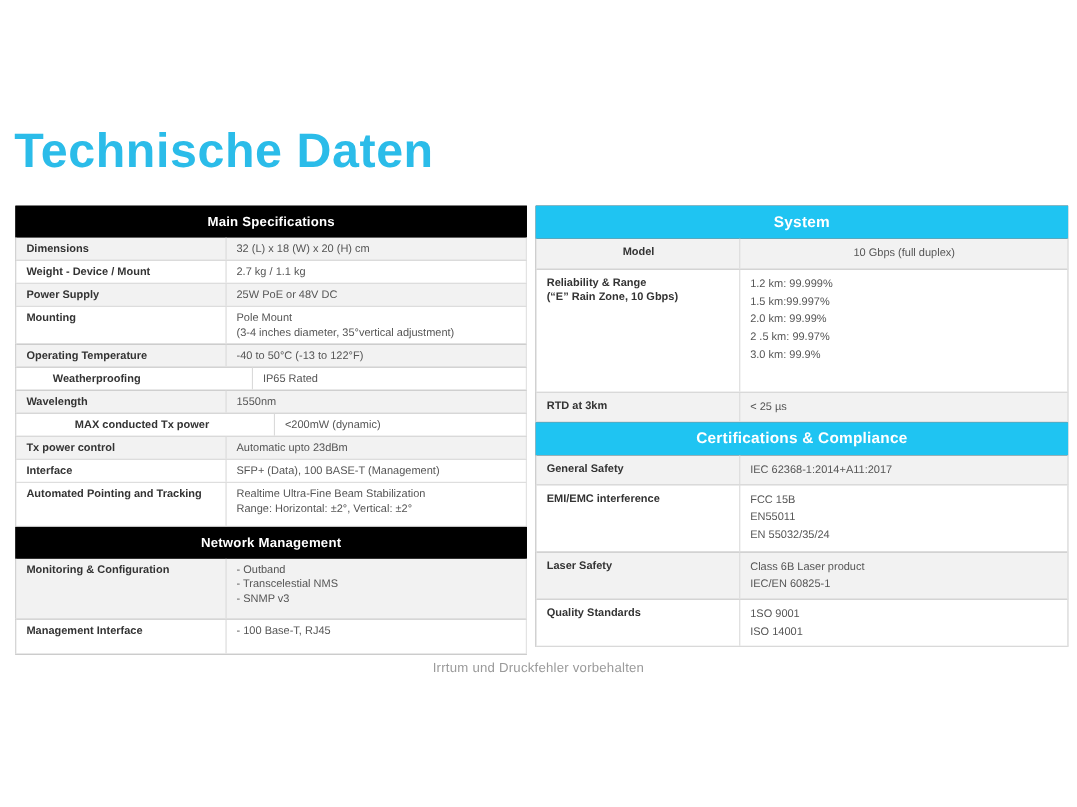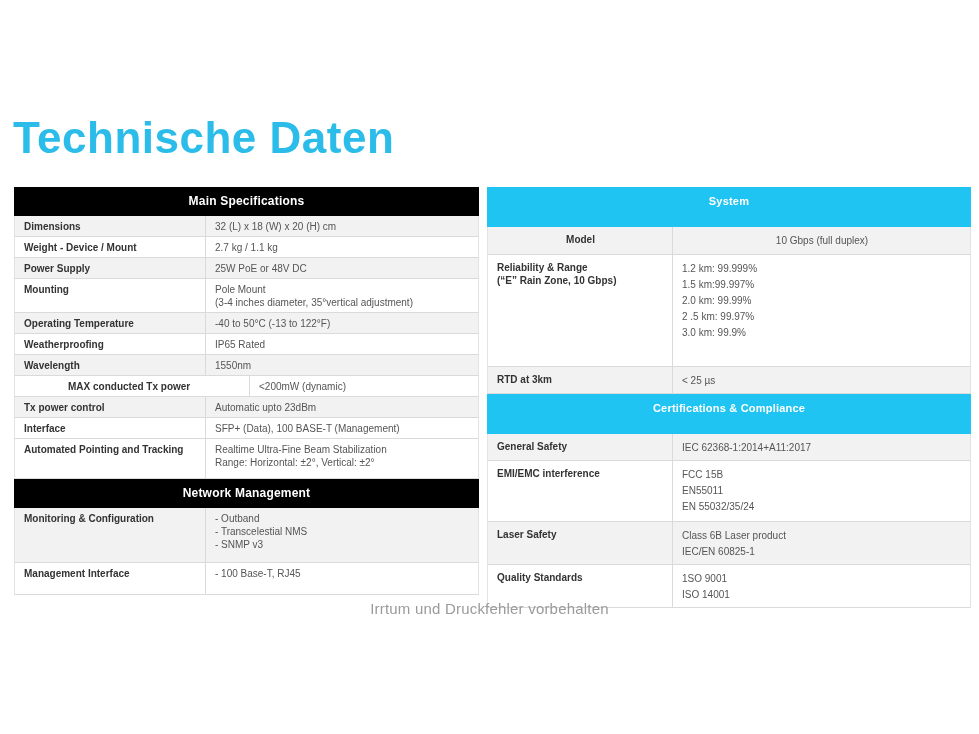--- a/index.html
+++ b/index.html
@@ -22,21 +22,21 @@
   }
   .spec-table { background:#000000; }
   .spec-table.left  { width:465px; }
   .spec-table.right { width:484px; }
 
   .section-header {
     text-align:center; color:#ffffff; font-weight:700;
     letter-spacing:0.2px;
   }
   .hdr-black { background:var(--black-hdr,#000); height:29px; line-height:29px; font-size:12px; }
-  .hdr-cyan  { background:var(--cyan-hdr,#1fc4f2); height:40px; line-height:28px; font-size:11px; }
+  .hdr-cyan  { background:var(--cyan-hdr,#1fc4f2); height:30px; line-height:28px; font-size:14px; }
 
   .spec-row {
     display:flex; align-items:stretch; background:#ffffff;
     border-bottom:1px solid #dadada;
     border-left:1px solid #e3e3e3; border-right:1px solid #e3e3e3;
     box-sizing:border-box;
   }
   .spec-row.shaded { background:var(--stripe,#f2f2f2); }
 
   .cell { box-sizing:border-box; }
@@ -48,21 +48,21 @@
 
   .spec-table.left  .cell { padding:4px 8px 3px 9px; font-size:10px; line-height:13px; }
   .spec-table.left  .cell.label { width:191px; }
 
   .spec-table.right .cell { padding:6px 8px 4px 9px; font-size:10px; }
   .spec-table.right .cell.label { width:185px; line-height:13px; }
   .spec-table.right .cell.value { line-height:16px; }
 
   .footer-note {
     position:absolute; top:600px; left:0; width:979px;
-    text-align:center; font-size:15px; color:#9a9a9a; letter-spacing:0.2px;
+    text-align:center; font-size:12px; color:#9a9a9a; letter-spacing:0.2px;
   }
 </style>
 </head>
 <body>
 
 <div class="page">
   <div class="page-title">Technische Daten</div>
 
   <div class="columns">
     <div class="spec-table left">
@@ -101,21 +101,21 @@
           </div>
         </div>
         <div class="spec-row shaded" style="min-height: 21px;">
           <div class="cell label">
             <div>Operating Temperature</div>
           </div>
           <div class="cell value">
             <div>-40 to 50°C (-13 to 122°F)</div>
           </div>
         </div>
-        <div class="spec-row" style="min-height: 21px;">
+        <div class="spec-row" style="min-height: 21px; padding-left: 24px;">
           <div class="cell label">
             <div>Weatherproofing</div>
           </div>
           <div class="cell value">
             <div>IP65 Rated</div>
           </div>
         </div>
         <div class="spec-row shaded" style="min-height: 21px;">
           <div class="cell label">
             <div>Wavelength</div>

